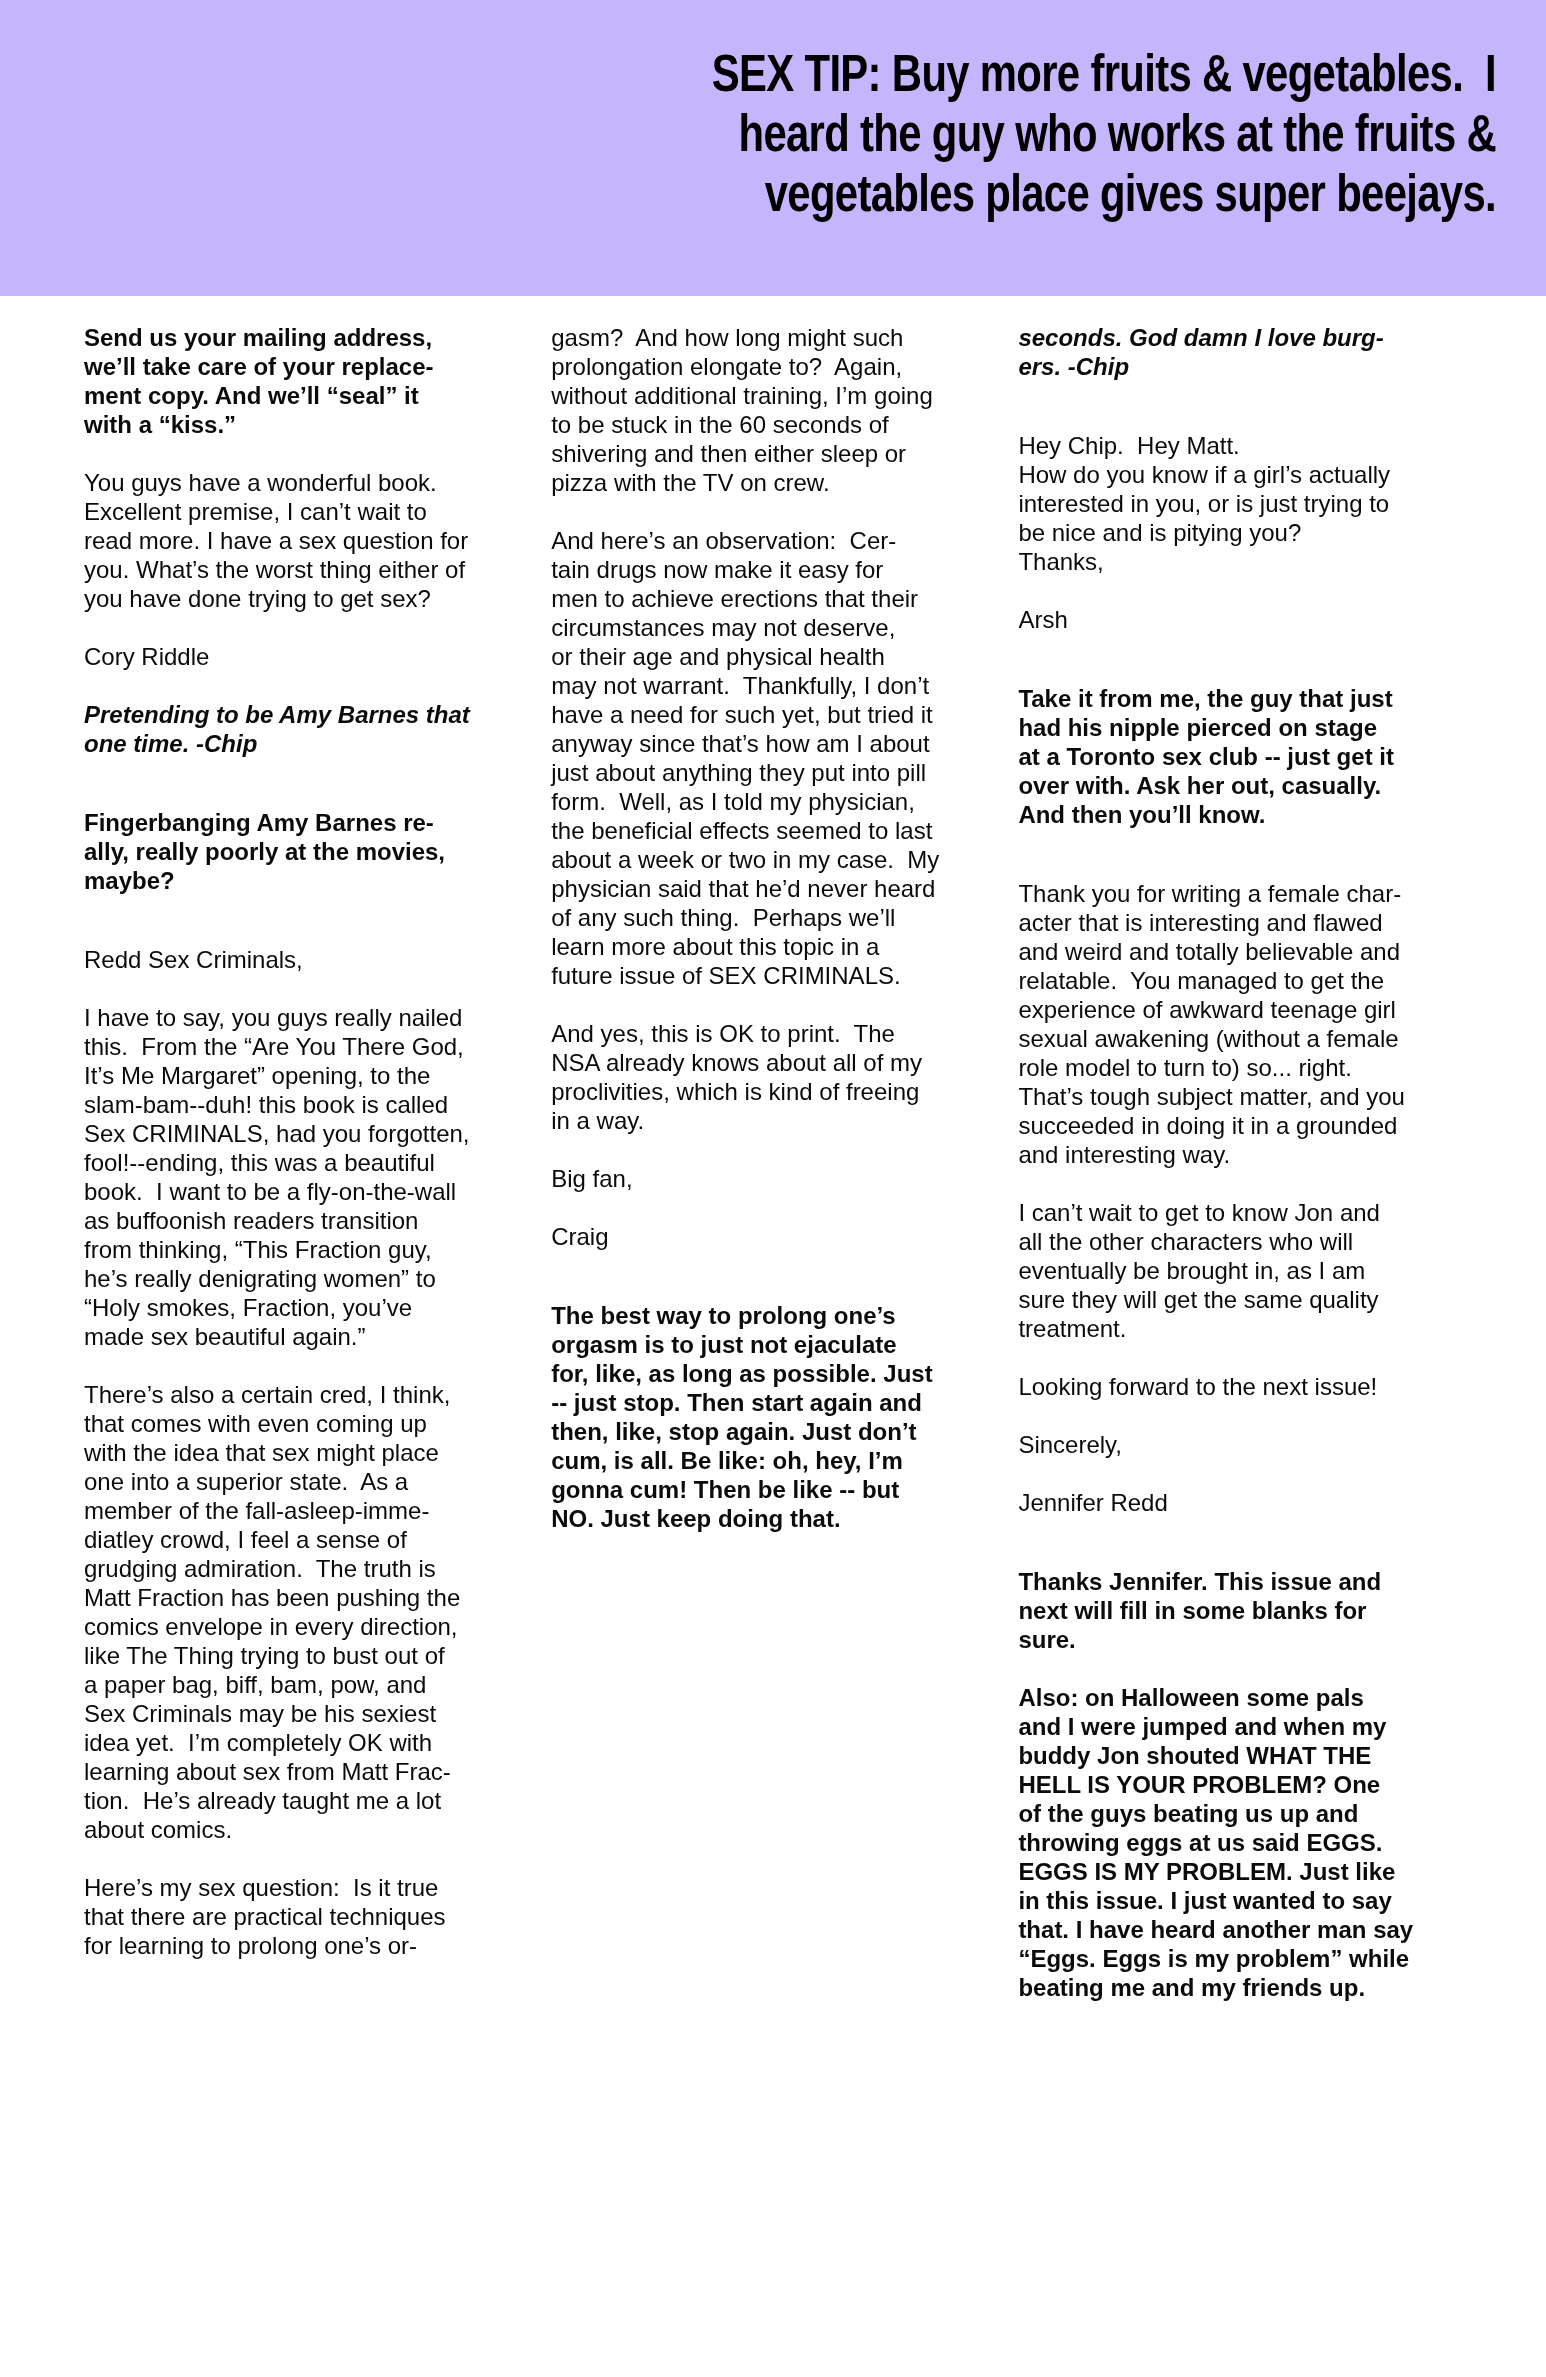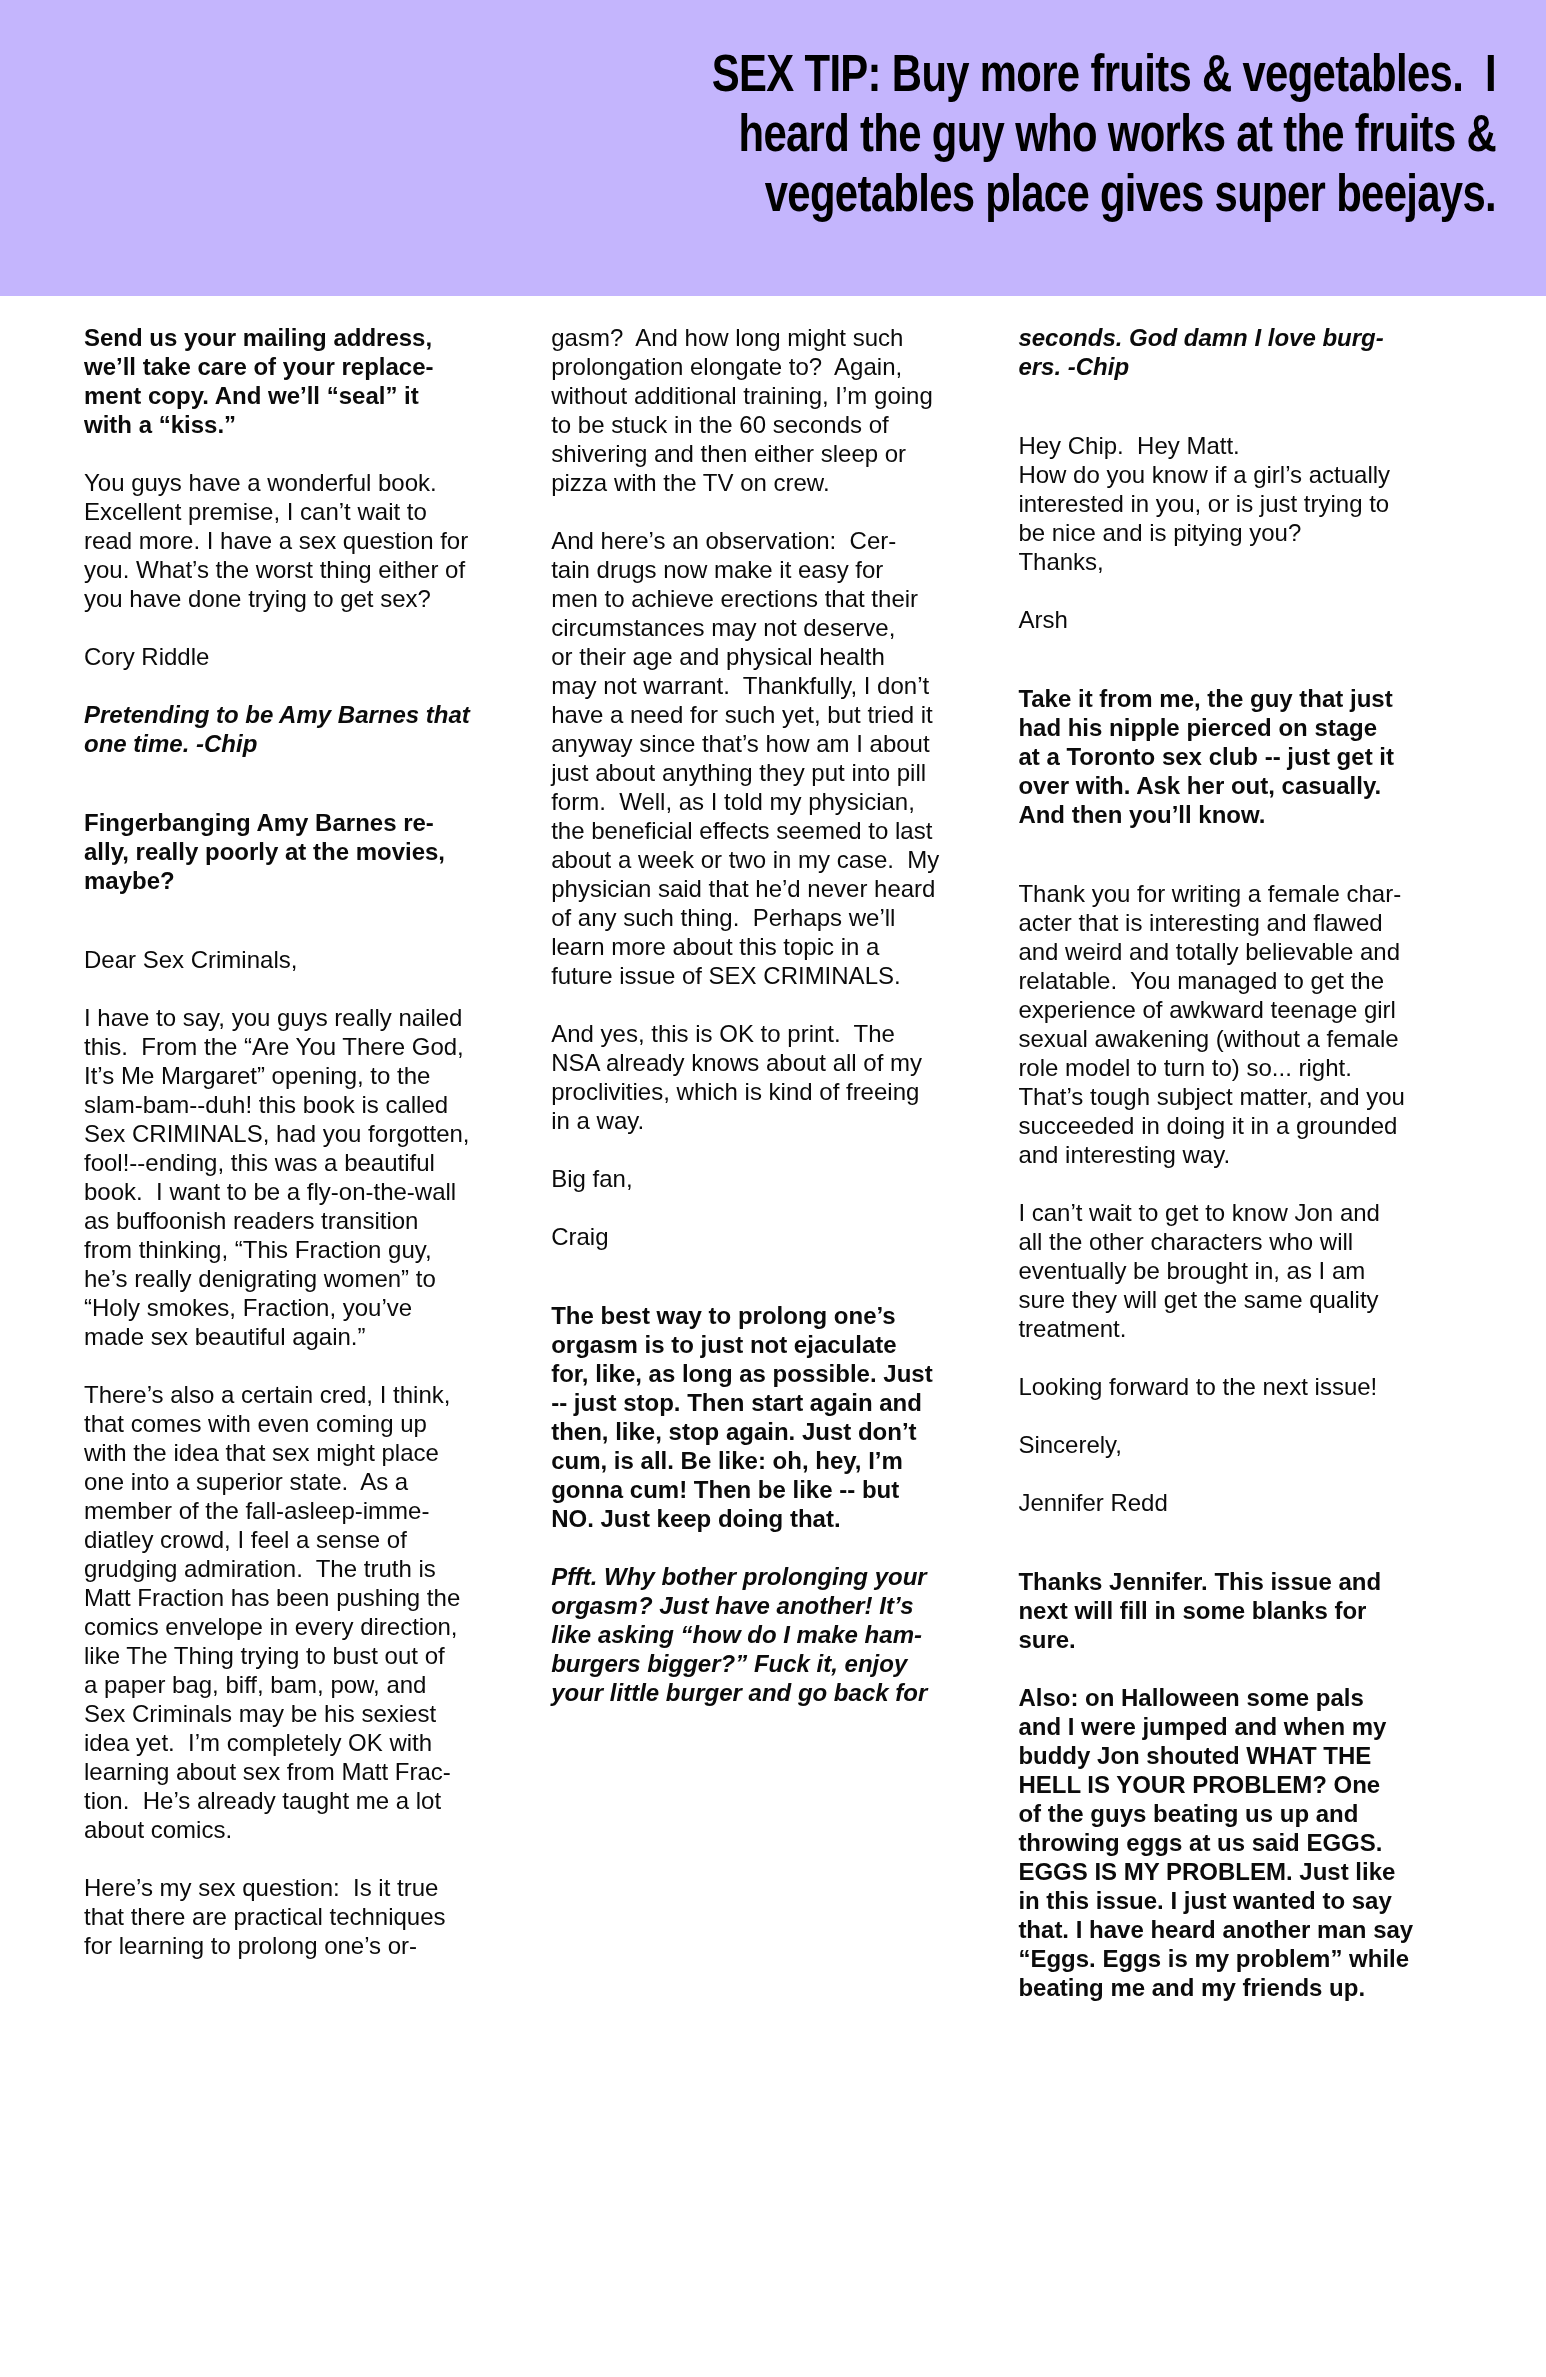--- a/index.html
+++ b/index.html
@@ -79,21 +79,21 @@
 Excellent premise, I can’t wait to
 read more. I have a sex question for
 you. What’s the worst thing either of
 you have done trying to get sex?</p>
       <p class="blk g-para">Cory Riddle</p>
       <p class="blk boldital g-para">Pretending to be Amy Barnes that
 one time. -Chip</p>
       <p class="blk bold g-letter">Fingerbanging Amy Barnes re-
 ally, really poorly at the movies,
 maybe?</p>
-      <p class="blk g-letter">Dear Sex Criminals,</p>
+      <p class="blk g-letter">Redd Sex Criminals,</p>
       <p class="blk g-para">I have to say, you guys really nailed
 this.  From the “Are You There God,
 It’s Me Margaret” opening, to the
 slam-bam--duh! this book is called
 Sex CRIMINALS, had you forgotten,
 fool!--ending, this was a beautiful
 book.  I want to be a fly-on-the-wall
 as buffoonish readers transition
 from thinking, “This Fraction guy,
 he’s really denigrating women” to
@@ -150,25 +150,20 @@
       <p class="blk g-para">Big fan,</p>
       <p class="blk g-para">Craig</p>
       <p class="blk bold g-letter">The best way to prolong one’s
 orgasm is to just not ejaculate
 for, like, as long as possible. Just
 -- just stop. Then start again and
 then, like, stop again. Just don’t
 cum, is all. Be like: oh, hey, I’m
 gonna cum! Then be like -- but
 NO. Just keep doing that.</p>
-      <p class="blk boldital g-para">Pfft. Why bother prolonging your
-orgasm? Just have another! It’s
-like asking “how do I make ham-
-burgers bigger?” Fuck it, enjoy
-your little burger and go back for</p>
     </div>
 
     <div class="col">
       <p class="blk boldital">seconds. God damn I love burg-
 ers. -Chip</p>
       <p class="blk g-letter">Hey Chip.  Hey Matt.
 How do you know if a girl’s actually
 interested in you, or is just trying to
 be nice and is pitying you?
 Thanks,</p>

